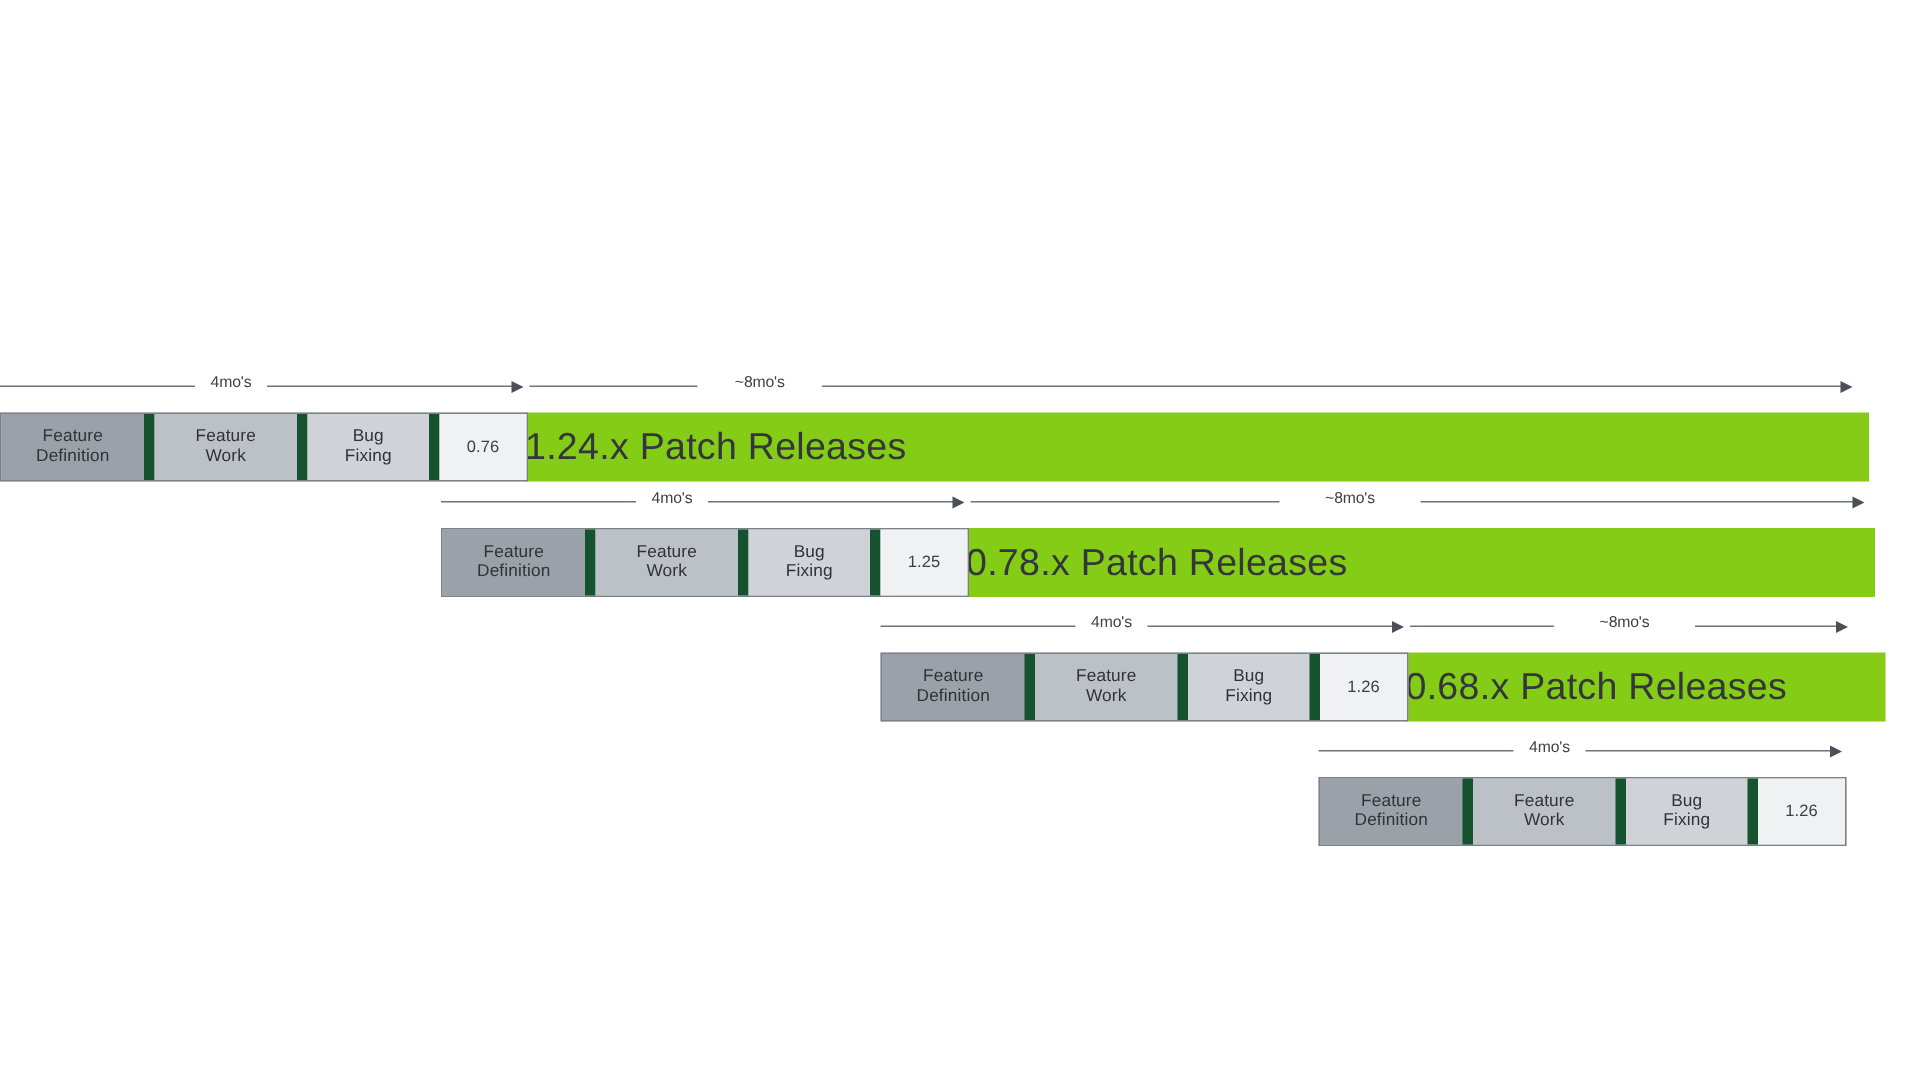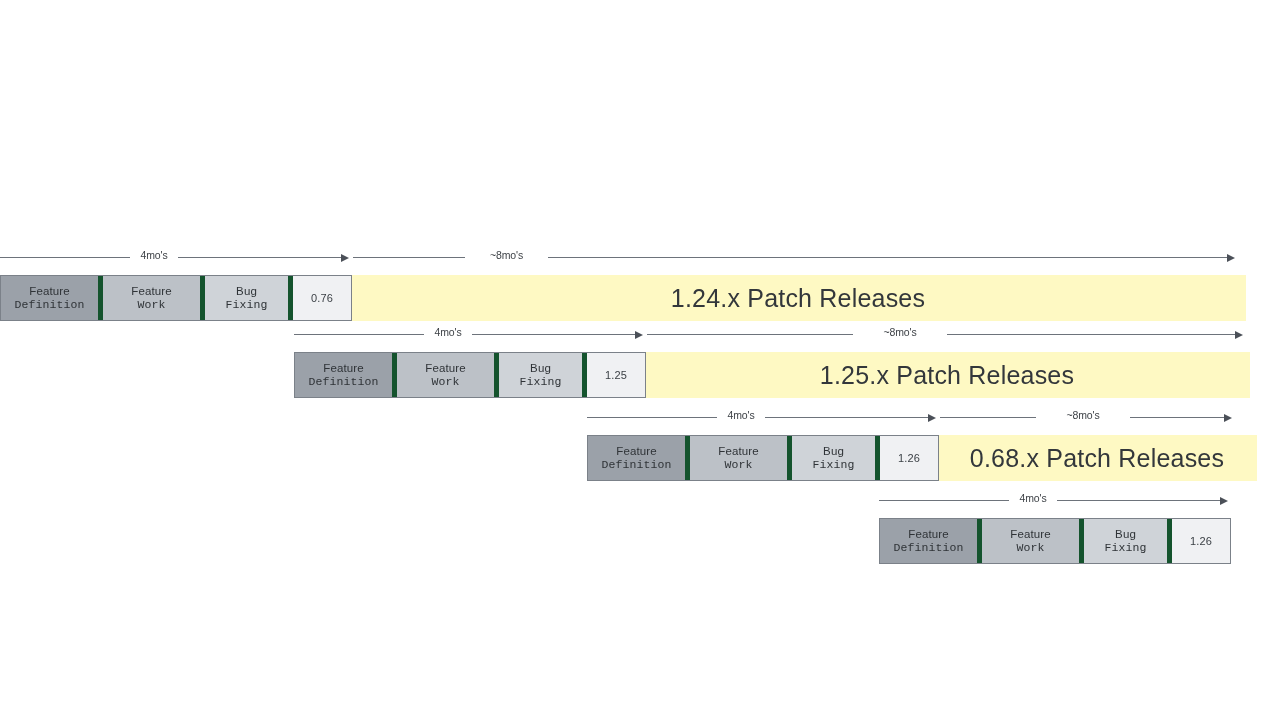--- a/index.html
+++ b/index.html
@@ -42,43 +42,43 @@
     position: relative;
     height: 100%;
     display: flex;
     flex-direction: column;
     align-items: center;
     justify-content: center;
     font-size: 11.5px;
     line-height: 13px;
     color: #2f3337;
     text-align: center;
-    border-right: 5px solid #14532d;
+    border-right: 7px solid #14532d;
     letter-spacing: .1px;
     white-space: nowrap;
   }
   .phase:last-child { border-right: none; }
 
   .phase-def     { background: #9ba1a9; width: 102px; }
   .phase-work    { background: #bcc1c7; width: 102px; }
   .phase-bug     { background: #cfd3d8; width:  88px; }
   .phase-version { background: #f0f1f3; width:  58px;
                    font-size: 11px; color: #3a3f44; }
 
-  .phase-line2 { display:block;font-family:Liberation Mono, monospace; }
+  .phase-line2 { display:block; }
 
   
   .patch-band {
     position: absolute;
     top: 0;
     height: 46px;
-    background: #fef9c3;
+    background: #84cc16;
     display: flex;
     align-items: center;
-    justify-content: center;
+    justify-content: flex-start;
   }
   .patch-label {
     font-size: 25px;
     color: #33373b;
     letter-spacing: .2px;
     white-space: nowrap;
   }
 
   
   .measure {
@@ -171,21 +171,21 @@
     <div class="measure" style="left:353px; top:-27px; width:600px;">
       <div class="seg" style="left:0px;   width:206px;"></div>
       <div class="seg" style="left:300px; width:289px;"></div>
       <div class="head" style="left:588px;"></div>
       <div class="mlabel" style="left:206px; width:94px;">
         <span>~8mo's</span>
       </div>
     </div>
 
     <div class="patch-band" style="left:350px; width:606px;">
-      <span class="patch-label">1.25.x Patch Releases</span>
+      <span class="patch-label">0.78.x Patch Releases</span>
     </div>
 
     <div class="phase-bar" style="width:352px;">
       <div class="phase phase-def">
         <span>Feature</span>
         <span class="phase-line2">Definition</span>
       </div>
       <div class="phase phase-work">
         <span>Feature</span>
         <span class="phase-line2">Work</span>

